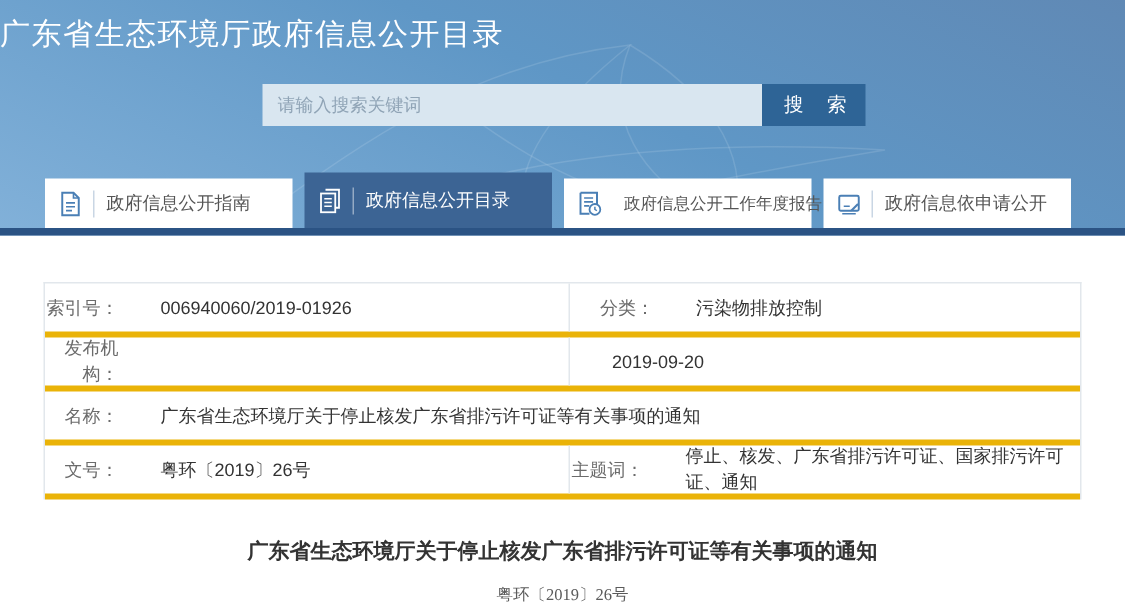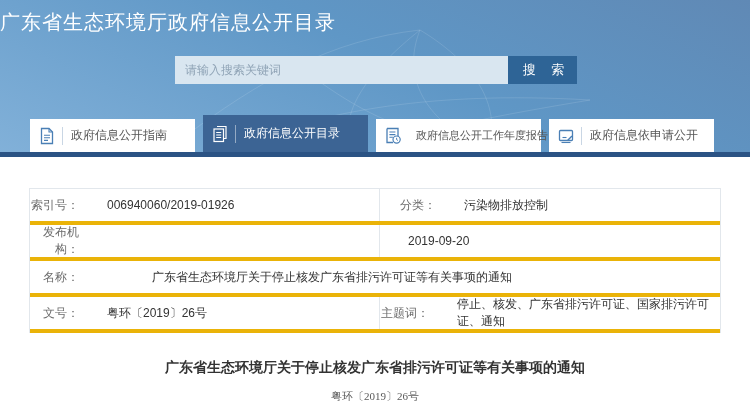--- a/index.html
+++ b/index.html
@@ -42,21 +42,21 @@
 
   
   .info-table {
     width:692px; margin:31px auto 0 auto;
     border:1px solid #e2e7ec; border-bottom:none; font-size:12px;
   }
   .t-row { display:flex; height:36px; border-bottom:4px solid #eab308; }
   .t-cell { display:flex; align-items:center; }
   .t-cell.left  { width:350px; border-right:1px solid #e2e7ec; }
   .t-cell.right { flex:1; }
-  .t-cell.full  { width:100%;gap:45px; }
+  .t-cell.full  { width:100%; }
   .t-label { display:inline-block; text-align:right; color:#6b6b6b; }
   .t-cell.left .t-label, .t-cell.full .t-label { width:49px; }
   .t-cell.right .t-label { width:56px; }
   .t-value { margin-left:28px; color:#333; }
 
   
   .article-title {
     margin-top:26px; text-align:center; font-size:14px; font-weight:bold; color:#333;
   }
   .doc-number {

